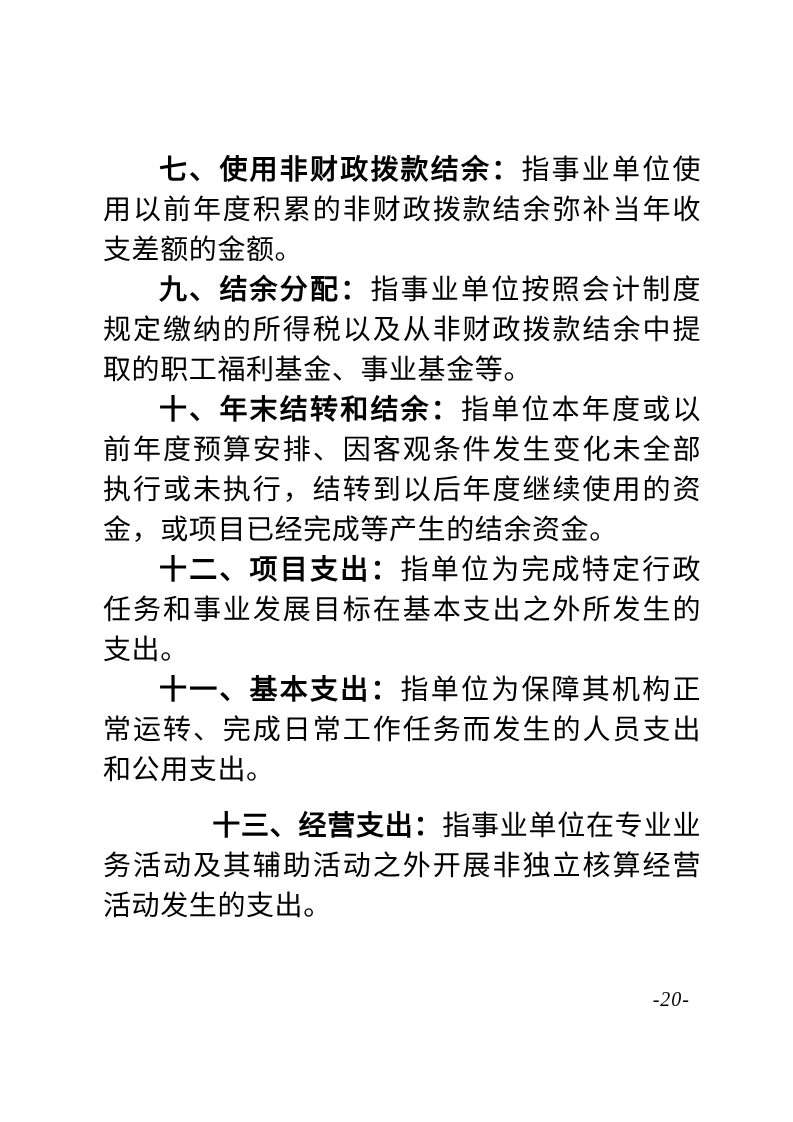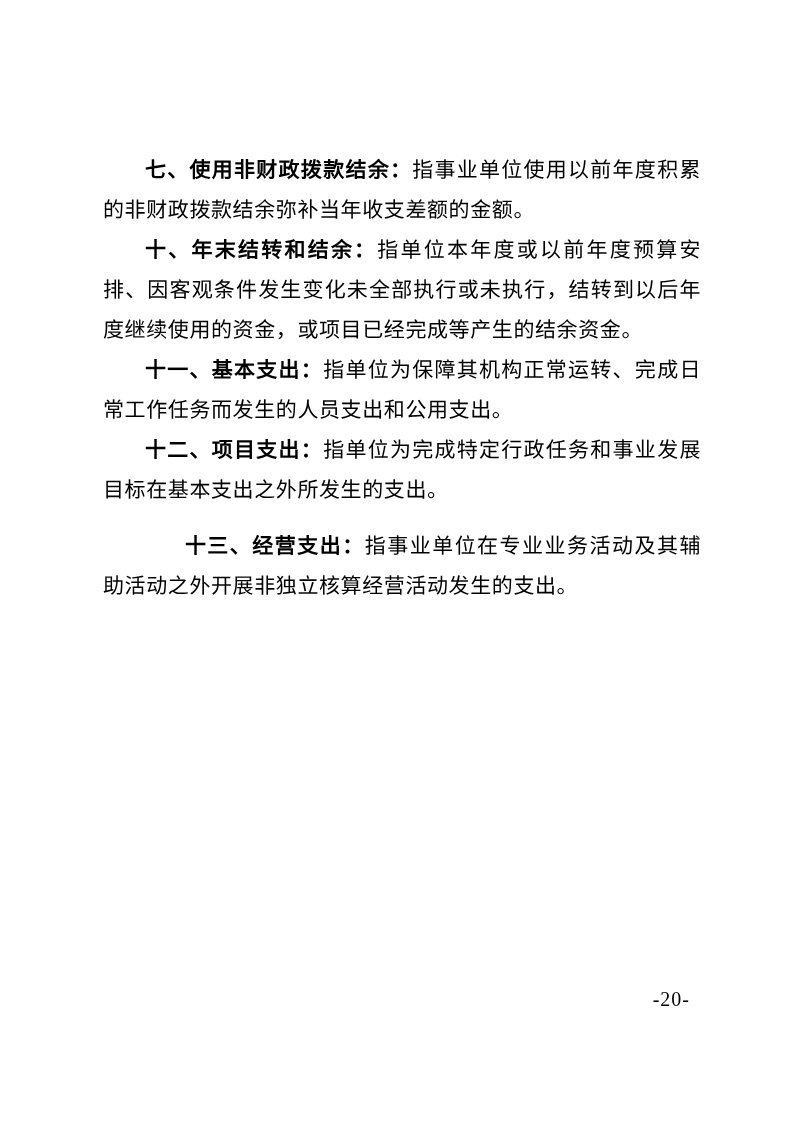--- a/index.html
+++ b/index.html
@@ -24,21 +24,21 @@
     background: #ffffff;
   }
   .doc-content {
     position: absolute;
     top: 150px;
     left: 103px;
     width: 598px;
   }
   .para {
     margin: 0;
-    font-size: 21px;
+    font-size: 28px;
     line-height: 40px;
     letter-spacing: 0.6px;
     text-align: justify;
     text-indent: 2em;
     word-break: break-all;
   }
   .para.deep-indent {
     text-indent: 3.9em;
     margin-top: 16px;
   }
@@ -50,37 +50,39 @@
     font-family: "Liberation Serif", "DejaVu Serif", serif;
     font-weight: 400;
   }
   .page-number {
     position: absolute;
     top: 988px;
     right: 103px;
     font-size: 20px;
     letter-spacing: 1px;
     font-family: "Liberation Serif", "DejaVu Serif", serif;
+    font-style: italic;
   }
 </style>
 </head>
 <body>
 
 <div class="doc-page">
   <div class="doc-content">
 
     <p class="para"><span class="term">七、使用非财政拨款结余：</span><span class="definition">指事业单位使用以前年度积累的非财政拨款结余弥补当年收支差额的金额。</span></p>
 
 
+    <p class="para"><span class="term">九、结余分配：</span><span class="definition">指事业单位按照会计制度规定缴纳的所得税以及从非财政拨款结余中提取的职工福利基金、事业基金等。</span></p>
 
     <p class="para"><span class="term">十、年末结转和结余：</span><span class="definition">指单位本年度或以前年度预算安排、因客观条件发生变化未全部执行或未执行，结转到以后年度继续使用的资金，或项目已经完成等产生的结余资金。</span></p>
 
+    <p class="para"><span class="term">十二、项目支出：</span><span class="definition">指单位为完成特定行政任务和事业发展目标在基本支出之外所发生的支出。</span></p>
+
     <p class="para"><span class="term">十一、基本支出：</span><span class="definition">指单位为保障其机构正常运转、完成日常工作任务而发生的人员支出和公用支出。</span></p>
-
-    <p class="para"><span class="term">十二、项目支出：</span><span class="definition">指单位为完成特定行政任务和事业发展目标在基本支出之外所发生的支出。</span></p>
 
     <p class="para deep-indent"><span class="term">十三、经营支出：</span><span class="definition">指事业单位在专业业务活动及其辅助活动之外开展非独立核算经营活动发生的支出。</span></p>
 
 
   </div>
 
   <div class="page-number">-20-</div>
 </div>
 
 </body></html>

